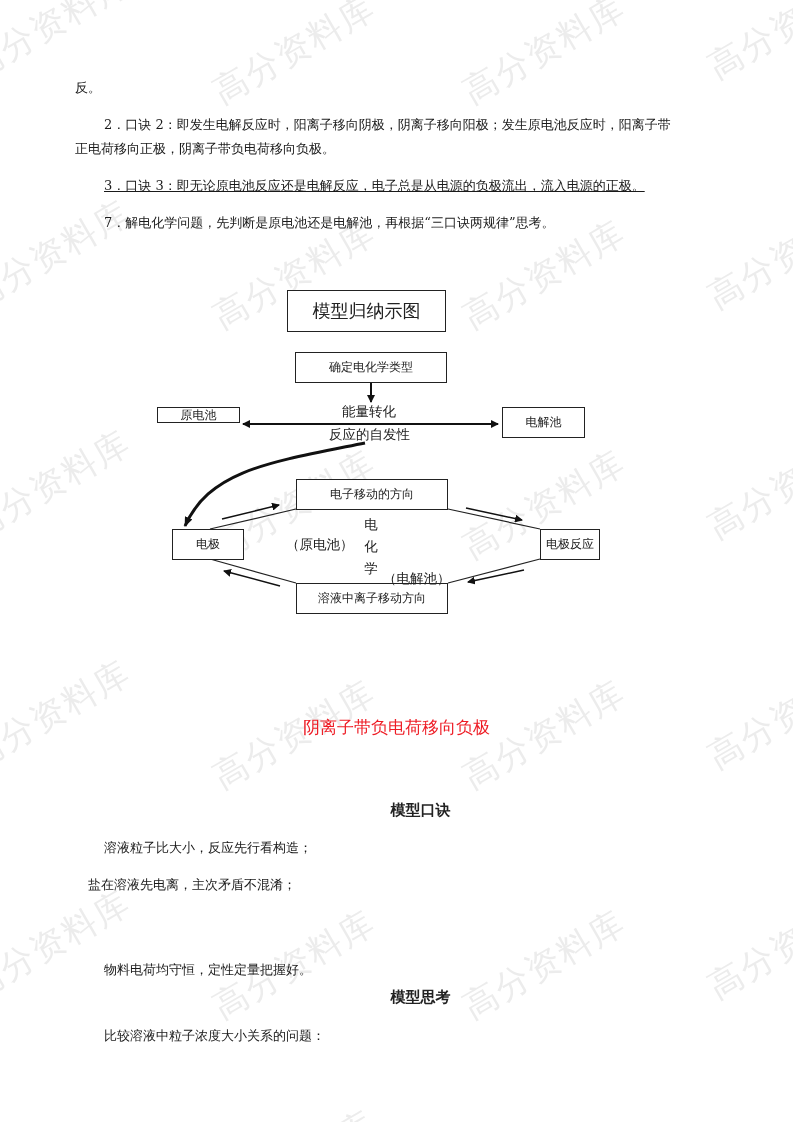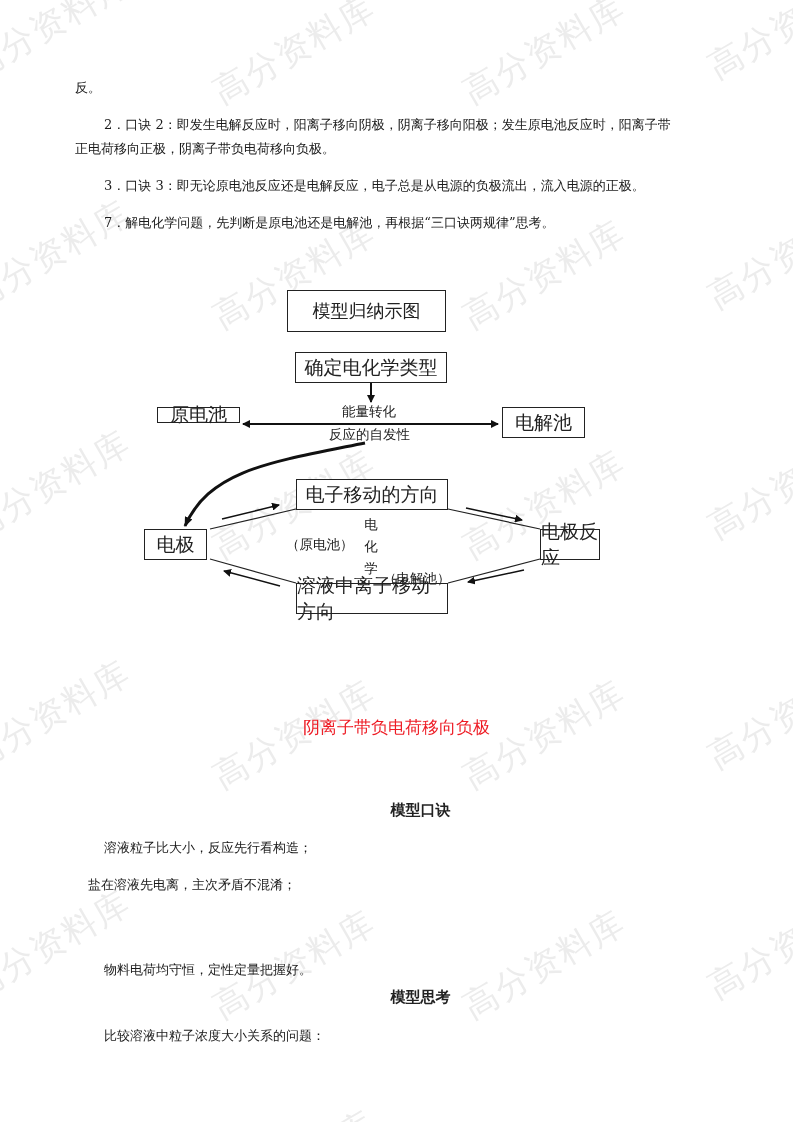--- a/index.html
+++ b/index.html
@@ -3,21 +3,21 @@
   <meta charset="utf-8">
   <style>
     html, body { margin: 0; padding: 0; background: #ffffff; }
     body { width: 793px; height: 1122px; position: relative; overflow: hidden;
            font-family: "DejaVu Serif", "Liberation Serif", serif; color: #1a1a1a; }
     .watermark { position: absolute; font-family: "DejaVu Sans", sans-serif; font-size: 34px;
                  color: #ececec; transform: rotate(-30deg); transform-origin: left top;
                  white-space: nowrap; letter-spacing: 2px; pointer-events: none; z-index: 0; }
     .para { position: absolute; font-size: 13px; line-height: 26px; z-index: 1; white-space: nowrap; }
     .box { position: absolute; border: 1.5px solid #222; background: #fff; box-sizing: border-box;
-           display: flex; align-items: center; justify-content: center; font-size: 19px;
+           display: flex; align-items: center; justify-content: center; font-size: 12px;
            font-family: "DejaVu Sans", sans-serif; z-index: 2; color: #222; }
     .label { position: absolute; font-family: "DejaVu Sans", sans-serif; font-size: 13.5px;
              z-index: 2; color: #222; white-space: nowrap; }
     .vlabel { position: absolute; font-family: "DejaVu Sans", sans-serif; font-size: 13.5px;
               z-index: 2; color: #222; line-height: 22px; width: 16px; text-align: center; }
     svg.diagram { position: absolute; left: 0; top: 0; z-index: 1; }
     .red-title { position: absolute; left: 0; width: 793px; text-align: center; top: 716px;
                  font-family: "DejaVu Sans", sans-serif; font-size: 17px; color: #ee1c25; z-index: 1; }
     .section-head { position: absolute; left: 0; width: 793px; text-align: center;
                     font-family: "DejaVu Sans", sans-serif; font-size: 15px; font-weight: bold; color: #222; z-index: 1; padding-left: 24px; }
@@ -43,21 +43,21 @@
 <div class="watermark" style="left:700px; top:740px;">高分资料库</div>
 <div class="watermark" style="left:-40px; top:970px;">高分资料库</div>
 <div class="watermark" style="left:205px; top:990px;">高分资料库</div>
 <div class="watermark" style="left:455px; top:990px;">高分资料库</div>
 <div class="watermark" style="left:700px; top:970px;">高分资料库</div>
 <div class="watermark" style="left:205px; top:1190px;">高分资料库</div>
 
 <div class="para" style="left:75px; top:75px;">反。</div>
 <div class="para" style="left:104px; top:112px;">2．口诀 2：即发生电解反应时，阳离子移向阴极，阴离子移向阳极；发生原电池反应时，阳离子带</div>
 <div class="para" style="left:75px; top:136px;">正电荷移向正极，阴离子带负电荷移向负极。</div>
-<div class="para" style="left:104px; top:173px;">3．口诀 3：即无论原电池反应还是电解反应，电子总是从电源的负极流出，流入电源的正极。</div>
+<div class="para" style="left:104px; top:173px;text-decoration:underline;">3．口诀 3：即无论原电池反应还是电解反应，电子总是从电源的负极流出，流入电源的正极。</div>
 <div class="para" style="left:104px; top:210px;">7．解电化学问题，先判断是原电池还是电解池，再根据“三口诀两规律”思考。</div>
 
 <svg class="diagram" width="793" height="1122" viewBox="0 0 793 1122">
   <defs>
     <marker id="ah" markerWidth="8" markerHeight="8" refX="7" refY="4" orient="auto" markerUnits="userSpaceOnUse">
       <path d="M0,0 L8,4 L0,8 z" fill="#111"></path>
     </marker>
     <marker id="ahs" markerWidth="10" markerHeight="8" refX="9" refY="4" orient="auto" markerUnits="userSpaceOnUse">
       <path d="M0,0 L10,4 L0,8 z" fill="#111"></path>
     </marker>
@@ -81,21 +81,21 @@
   <line x1="280" y1="586" x2="224" y2="571" stroke="#111" stroke-width="1.5" marker-end="url(#ah)"></line>
 </svg>
 
 <div class="box" style="left:287px; top:290px; width:159px; height:42px; font-size:18px;">模型归纳示图</div>
 <div class="box" style="left:295px; top:352px; width:152px; height:31px;">确定电化学类型</div>
 <div class="box" style="left:157px; top:407px; width:83px; height:16px;">原电池</div>
 <div class="box" style="left:502px; top:407px; width:83px; height:31px;">电解池</div>
 <div class="label" style="left:342px; top:403px;">能量转化</div>
 <div class="label" style="left:329px; top:426px;">反应的自发性</div>
 <div class="box" style="left:296px; top:479px; width:152px; height:31px;">电子移动的方向</div>
-<div class="box" style="left:144px; top:529px; width:63px; height:31px;font-family:Liberation Serif, serif;">电极</div>
+<div class="box" style="left:172px; top:529px; width:72px; height:31px;font-family:Liberation Serif, serif;">电极</div>
 <div class="box" style="left:540px; top:529px; width:60px; height:31px;">电极反应</div>
 <div class="box" style="left:296px; top:583px; width:152px; height:31px;">溶液中离子移动方向</div>
 <div class="label" style="left:286px; top:536px;">（原电池）</div>
 <div class="label" style="left:383px; top:560px;margin-top:10px;">（电解池）</div>
 <div class="vlabel" style="left:363px; top:513px;">
   <div>电</div>
   <div>化</div>
   <div>学</div>
 </div>
 

